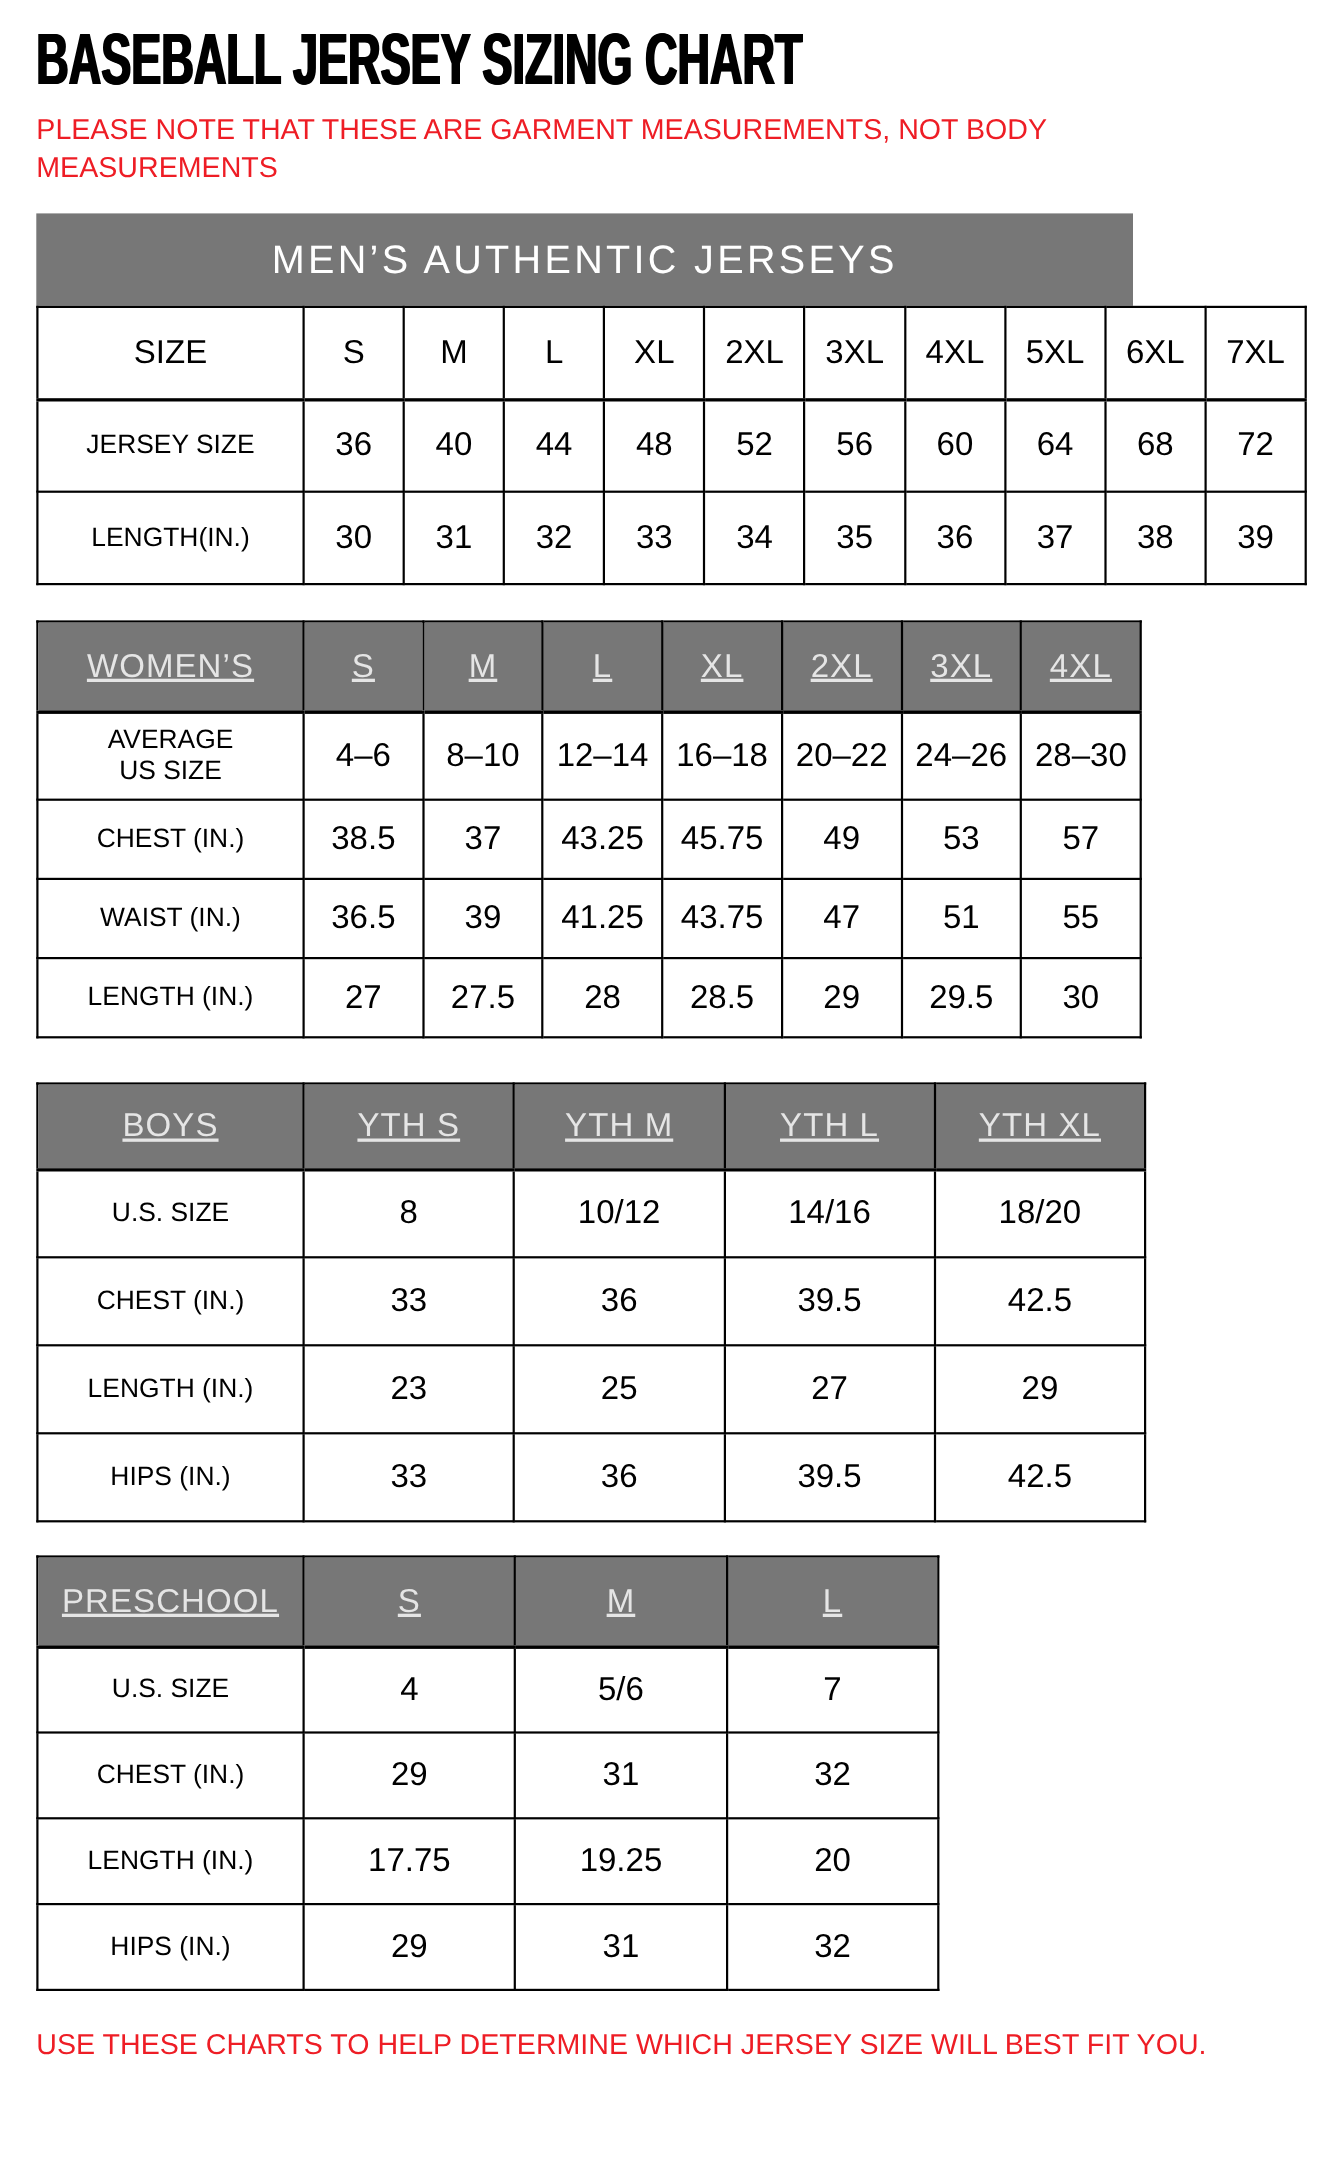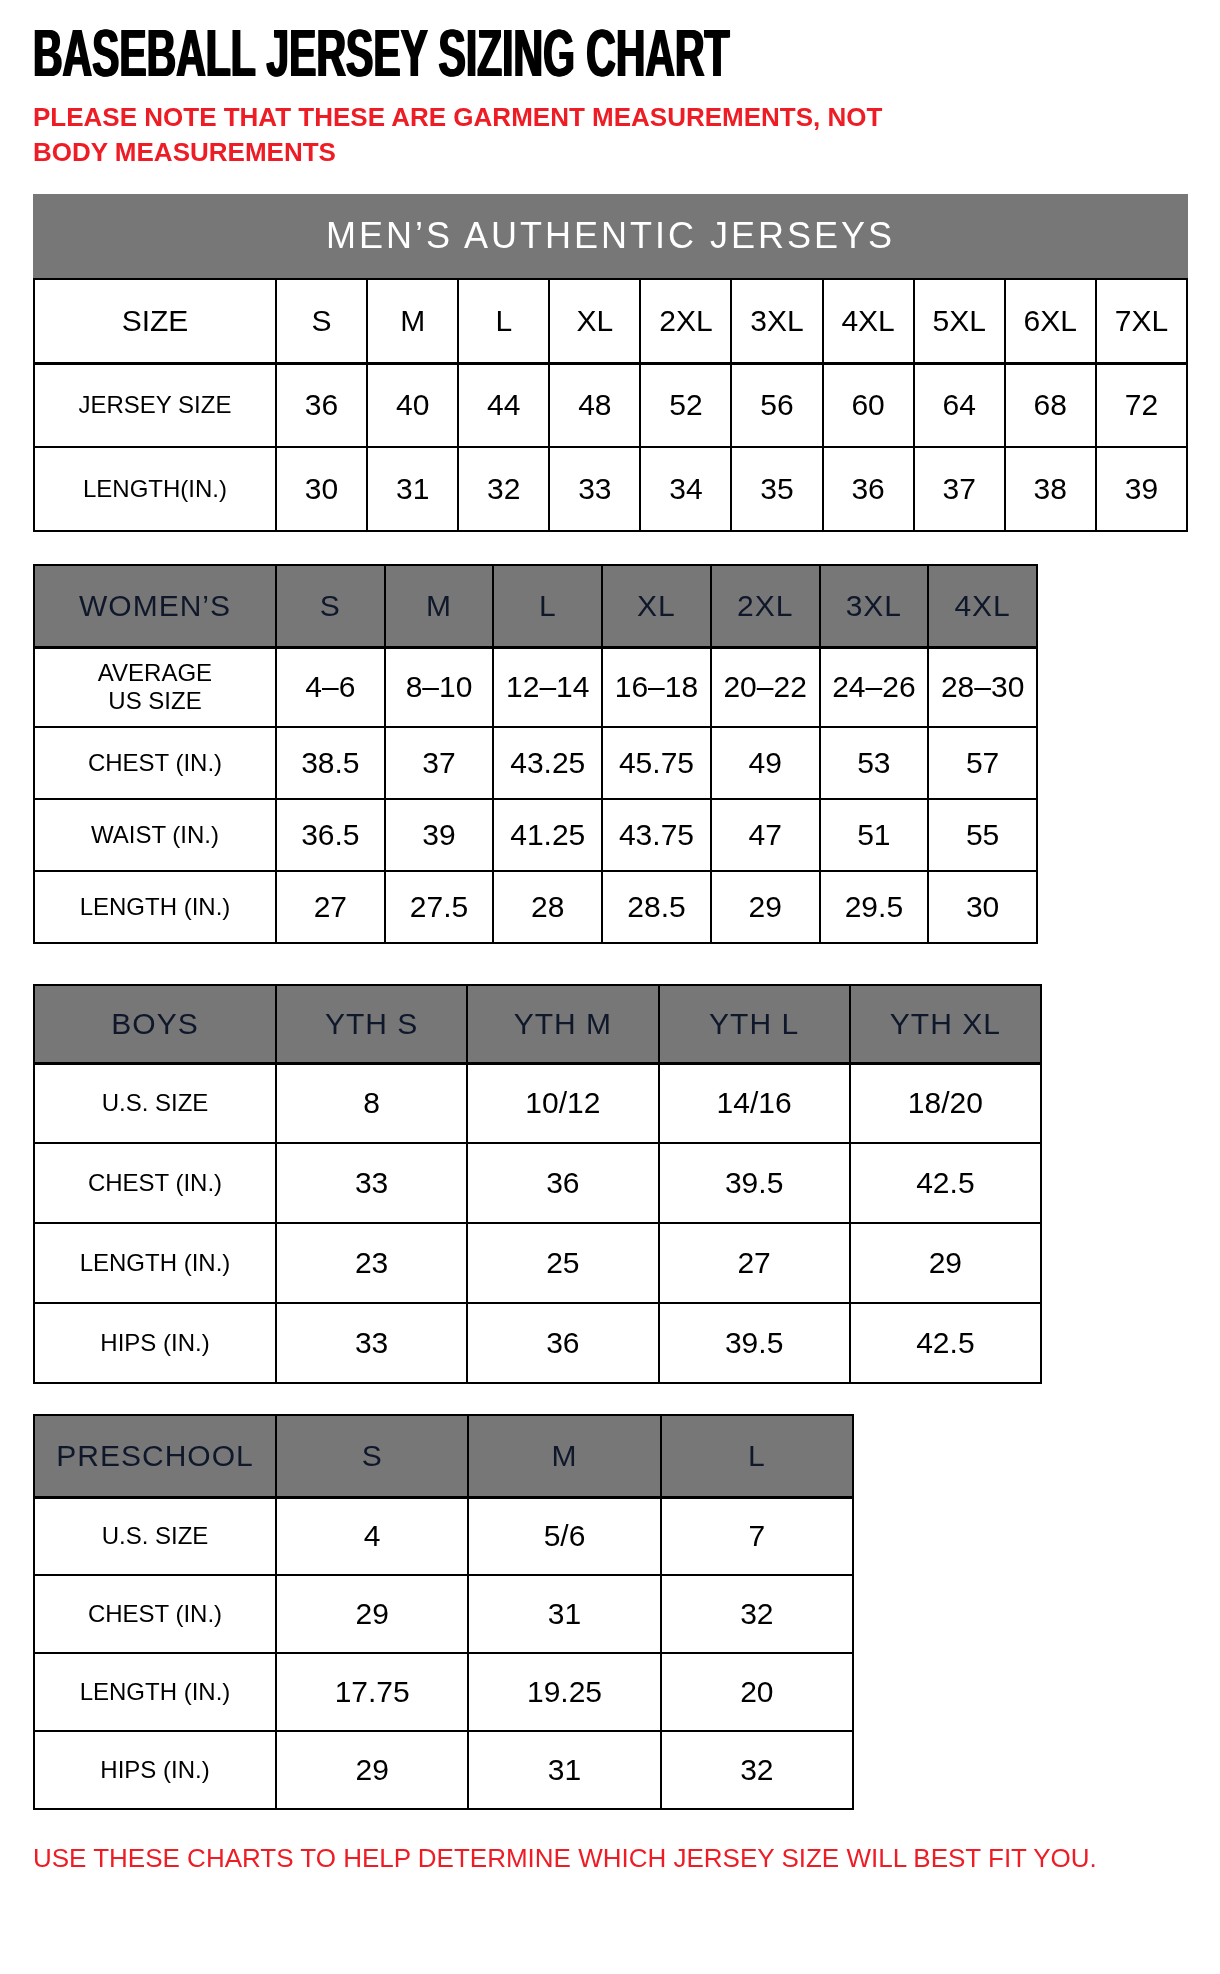--- a/index.html
+++ b/index.html
@@ -26,26 +26,26 @@
     transform-origin:0 50%;
     text-shadow:1.5px 0 0 #000, -1.5px 0 0 #000;
   }
 
   .note{
     margin-top:16px;
     max-width:930px;
     color:var(--red);
     font-size:26px;
     line-height:35px;
-    font-weight:bold;
+    font-weight:normal;
   }
 
   .tblwrap{margin-top:24px;}
   .banner{
-    width:1155px;height:84px;
+    width:997px;height:84px;
     background:var(--gray);
     color:#fff;
     display:flex;align-items:center;justify-content:center;
     font-size:36px;letter-spacing:3px;
   }
 
   table{
     border-collapse:collapse;
     table-layout:fixed;
     font-size:30px;
@@ -59,22 +59,23 @@
     box-sizing:border-box;
     overflow:hidden;
   }
   thead th{border-bottom:3px solid #000;}
   tbody th{font-size:24px;white-space:pre-line;}
   td{font-size:30px;}
 
   
   .gray-head thead th{
     background:var(--gray);
-    color:#0f172a;
+    color:#e5e5e5;
     letter-spacing:1px;
+    text-decoration:underline;
   }
   
   #t-mens thead th{background:#fff;color:#000;}
 
   #t-mens{width:1155px;}
   #t-mens th:first-child{width:242px;}
   #t-mens tr{height:84px;}
 
   #t-womens{width:1005px;margin-top:32px;}
   #t-womens th:first-child{width:242px;}

